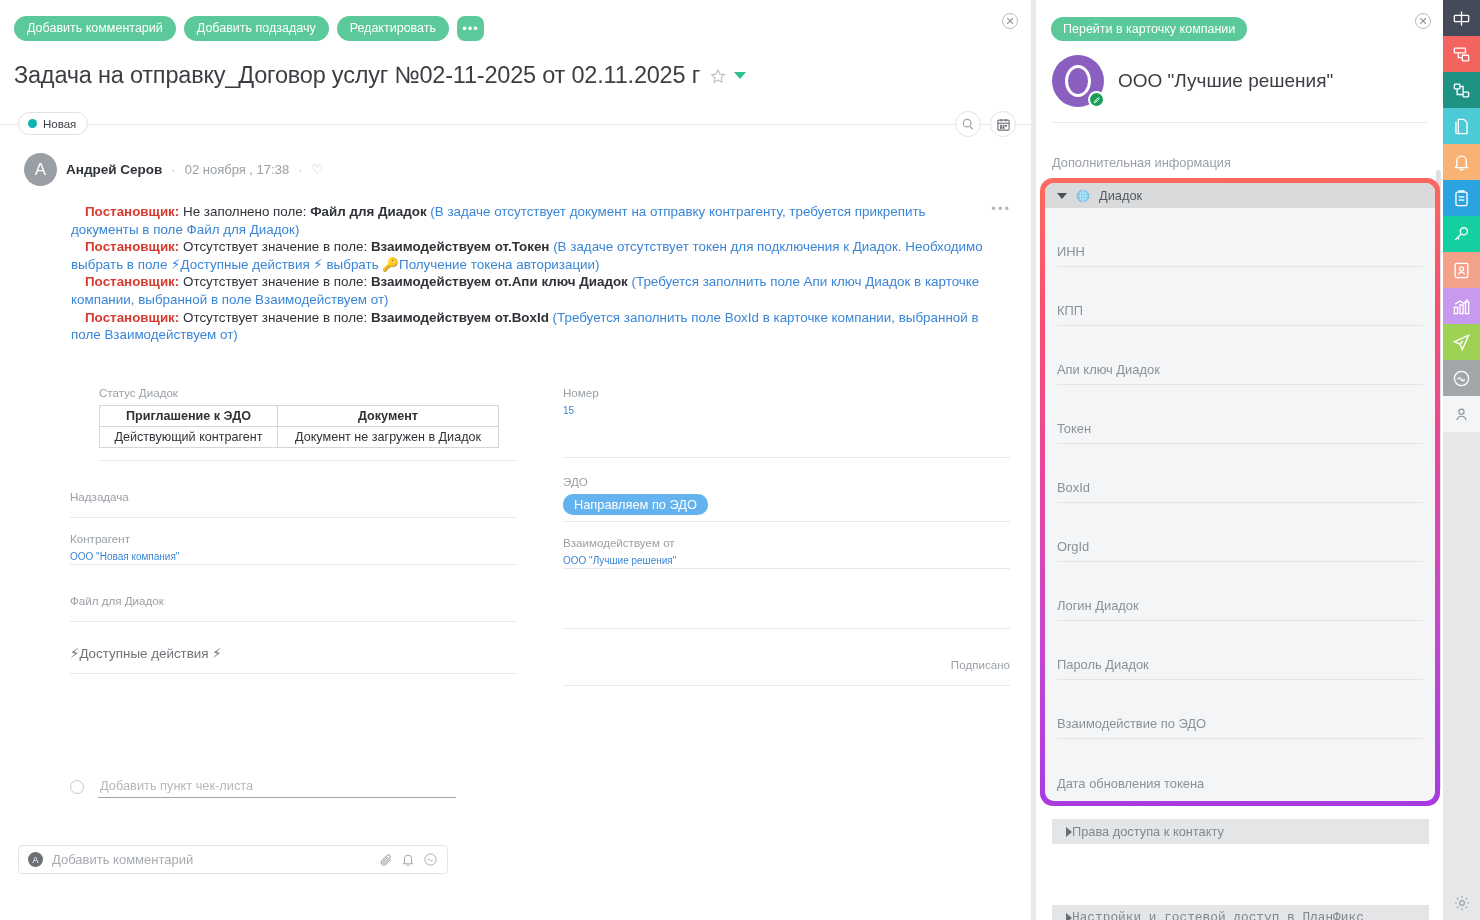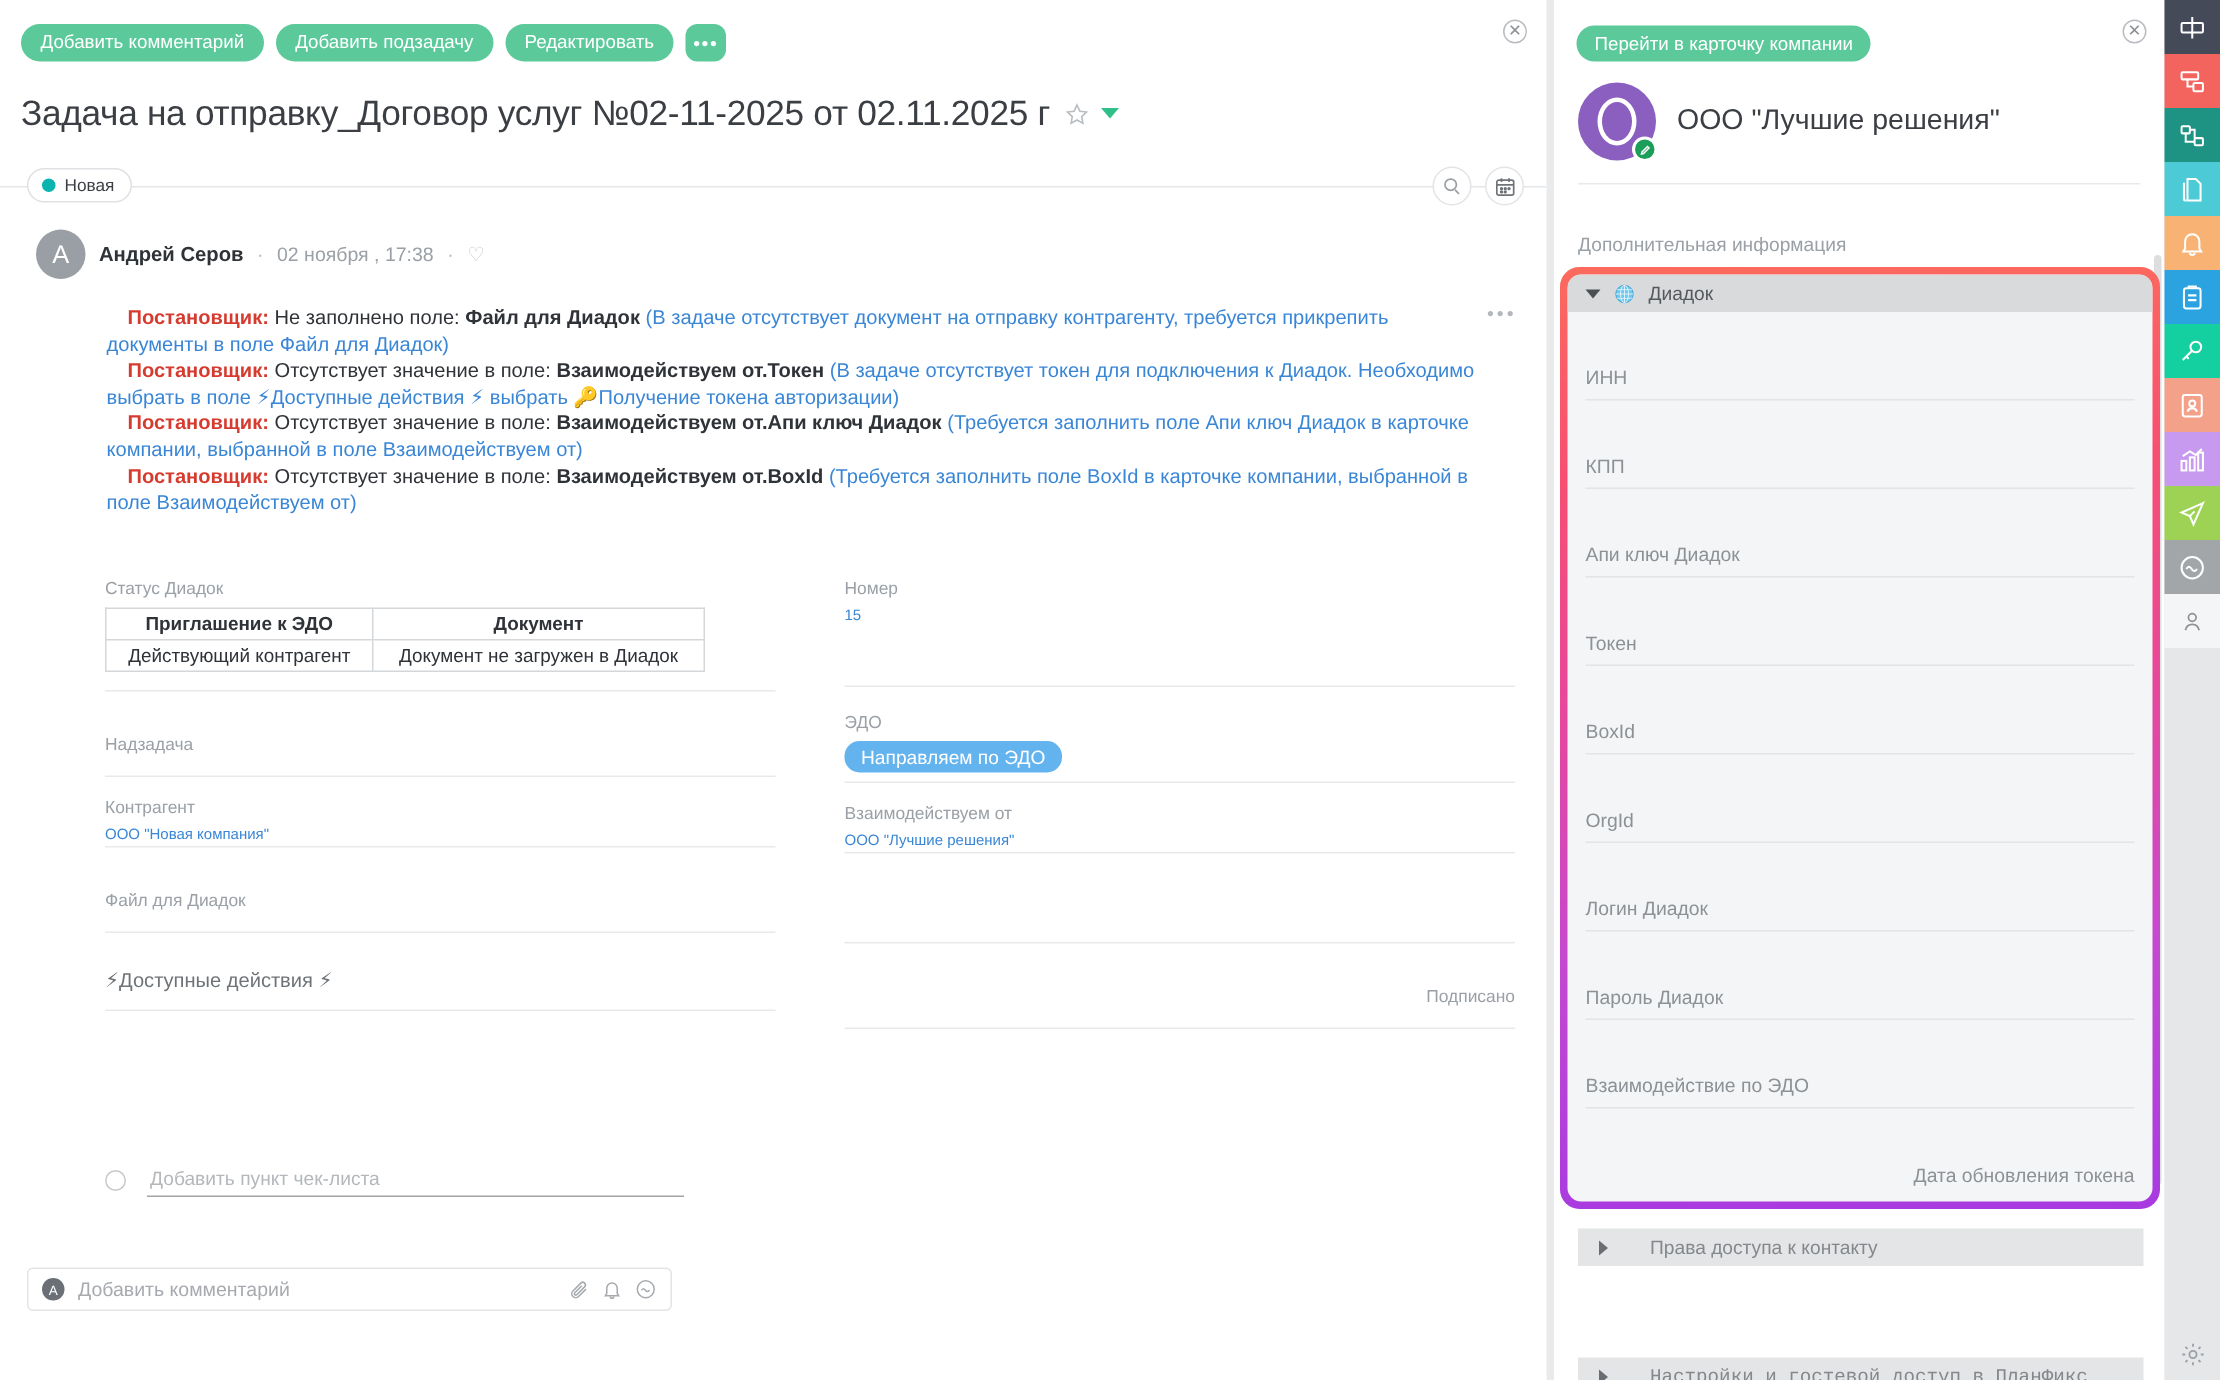--- a/index.html
+++ b/index.html
@@ -150,25 +150,25 @@
     background: #d9dadb; height: 25px; display: flex; align-items: center; gap: 9px;
     padding: 0 12px; font-size: 12.8px; color: #55595d; cursor: pointer;
   }
   .tri-down { width: 0; height: 0; border-left: 5px solid transparent; border-right: 5px solid transparent; border-top: 6px solid #4c5054; }
   .tri-right { width: 0; height: 0; border-top: 5px solid transparent; border-bottom: 5px solid transparent; border-left: 6px solid #6a6e72; }
   .globe { width: 14px; height: 14px; flex: none; }
 
   .hl-fields { padding: 0 12px; }
   .hl-fld { height: 59px; display: flex; flex-direction: column; justify-content: flex-end; border-bottom: 1px solid #e2e4e6; }
   .hl-fld span { font-size: 12.9px; color: #8c9196; padding-bottom: 7px; }
-  .hl-fld:last-child { border-bottom: none; align-items: flex-end; }
+  .hl-fld:last-child { border-bottom: none; }
 
   .collapsed-sec {
     position: absolute; left: 1052px; width: 377px; height: 25px; background: #e4e5e6;
-    display: flex; align-items: center; gap: 28px; padding: 0 14px; font-size: 12.8px; color: #84888c;
+    display: flex; align-items: center; gap: 0; padding: 0 14px; font-size: 12.8px; color: #84888c;
     cursor: pointer;
   }
 
   
   .cp-scroll { position: absolute; right: 2px; top: 170px; width: 5px; height: 620px; background: #dcdee0; border-radius: 3px; }
 
   
   .rail { position: absolute; right: 0; top: 0; width: 37px; height: 920px; background: #e6e7e9; }
   .rail-item { height: 36px; display: flex; align-items: center; justify-content: center; cursor: pointer; }
   .rail-item svg { width: 19px; height: 19px; }
@@ -248,21 +248,21 @@
         </div>
         <div>
           <span class="err">Постановщик:</span><span> Отсутствует значение в поле: </span><span class="bold">Взаимодействуем от.BoxId</span><span class="note"> (Требуется заполнить поле BoxId в карточке компании, выбранной в поле Взаимодействуем от)</span>
         </div>
       </div>
     </div>
 
     <div class="fields">
       <div class="col">
 
-        <div class="fld fld-line" style="padding-bottom:6px;">
+        <div class="fld fld-line" style="padding-bottom:6px;margin-left:29px;">
           <div class="fld-label">Статус Диадок</div>
           <table class="mini-table">
             <tbody>
                 <tr>
               <td class="h" style="width:178px">Приглашение к ЭДО</td>
               <td class="h" style="width:221px">Документ</td>
             </tr>
             <tr>
               <td>Действующий контрагент</td>
               <td>Документ не загружен в Диадок</td>

